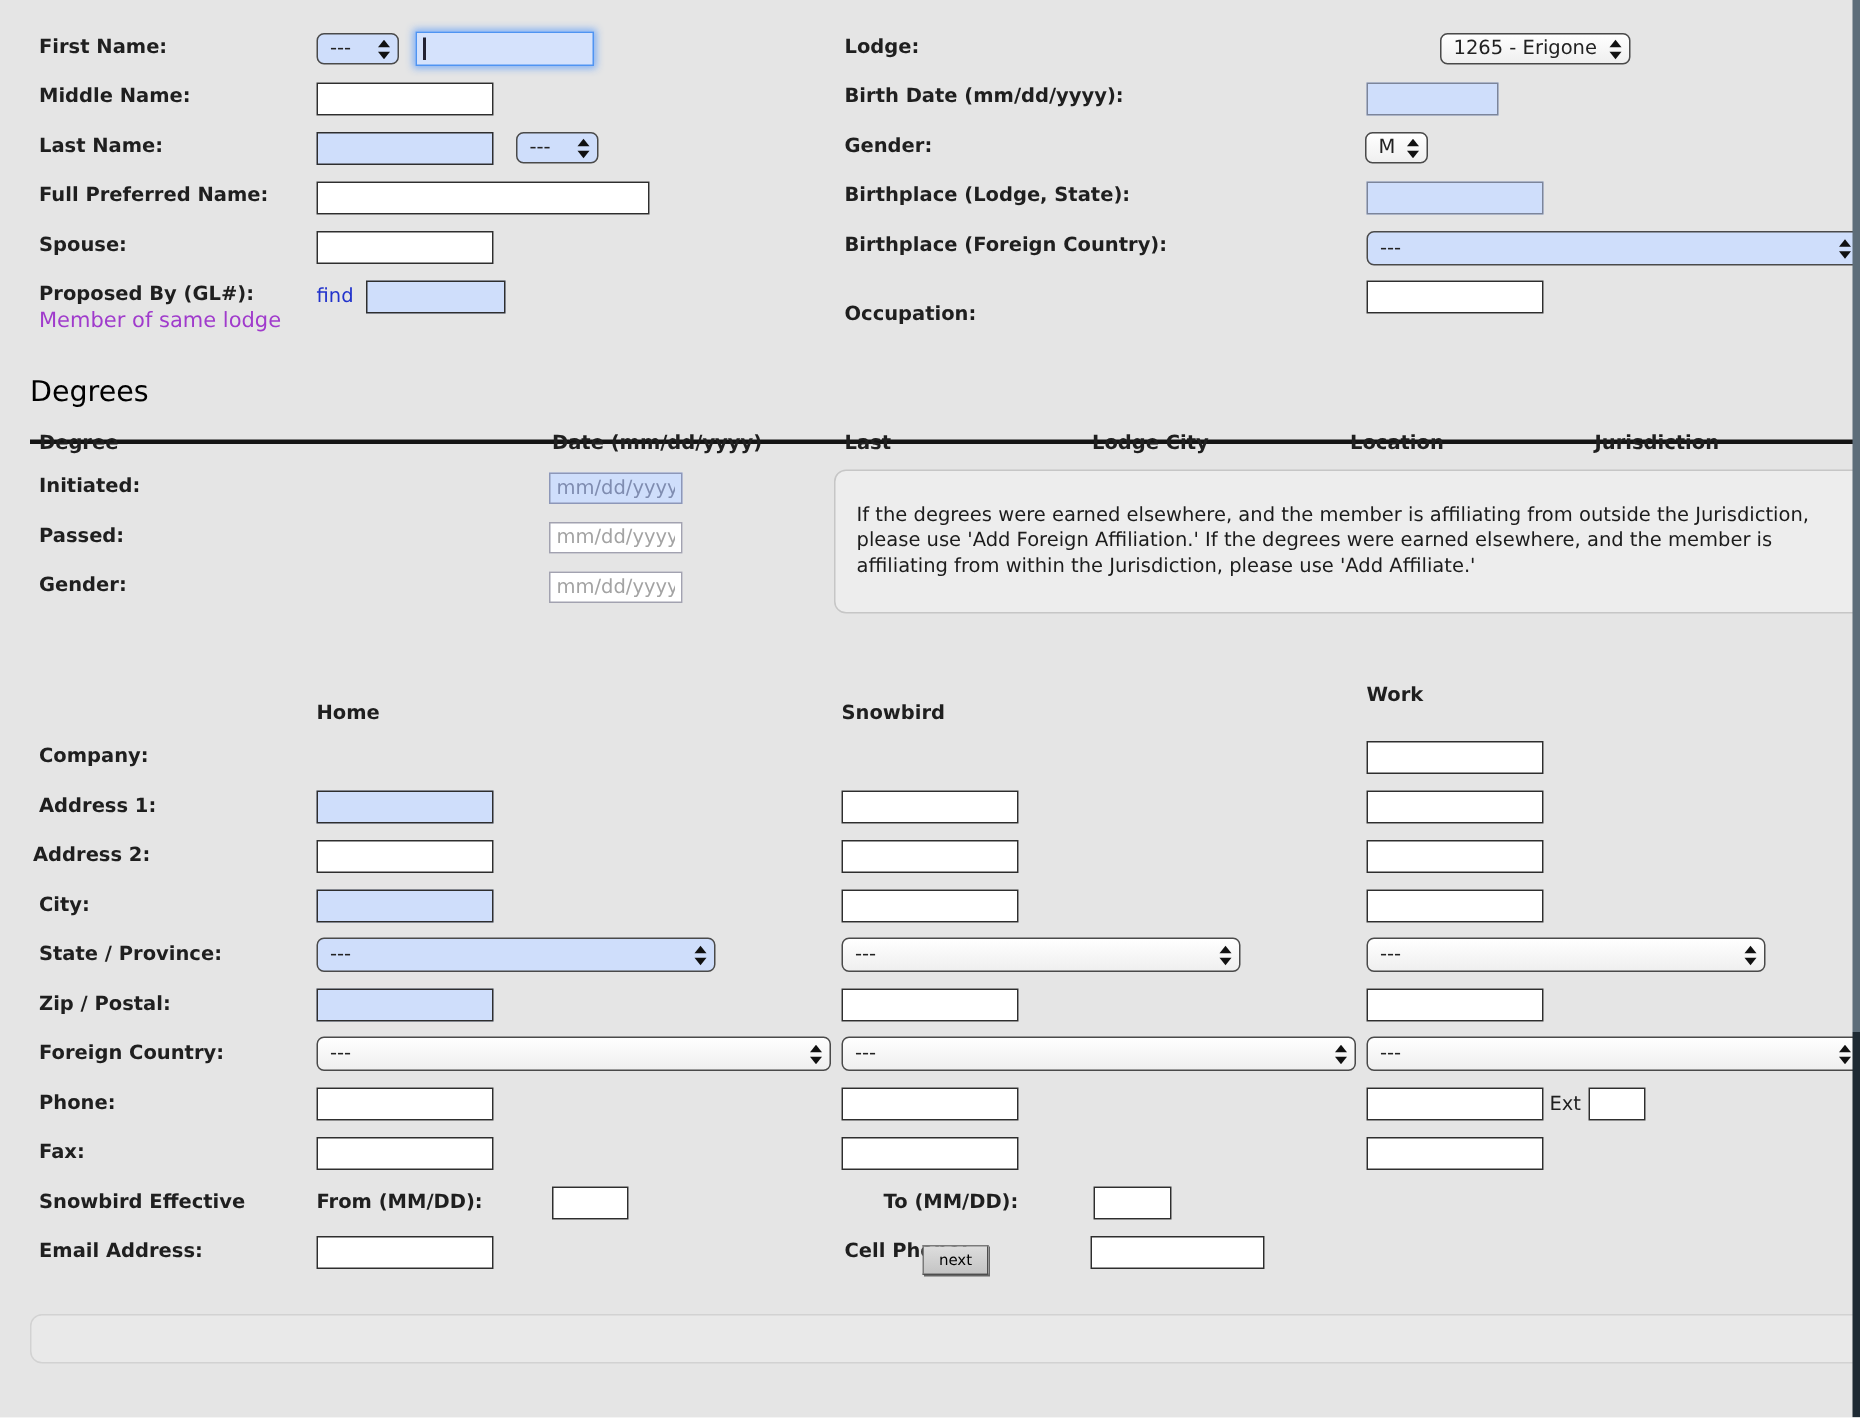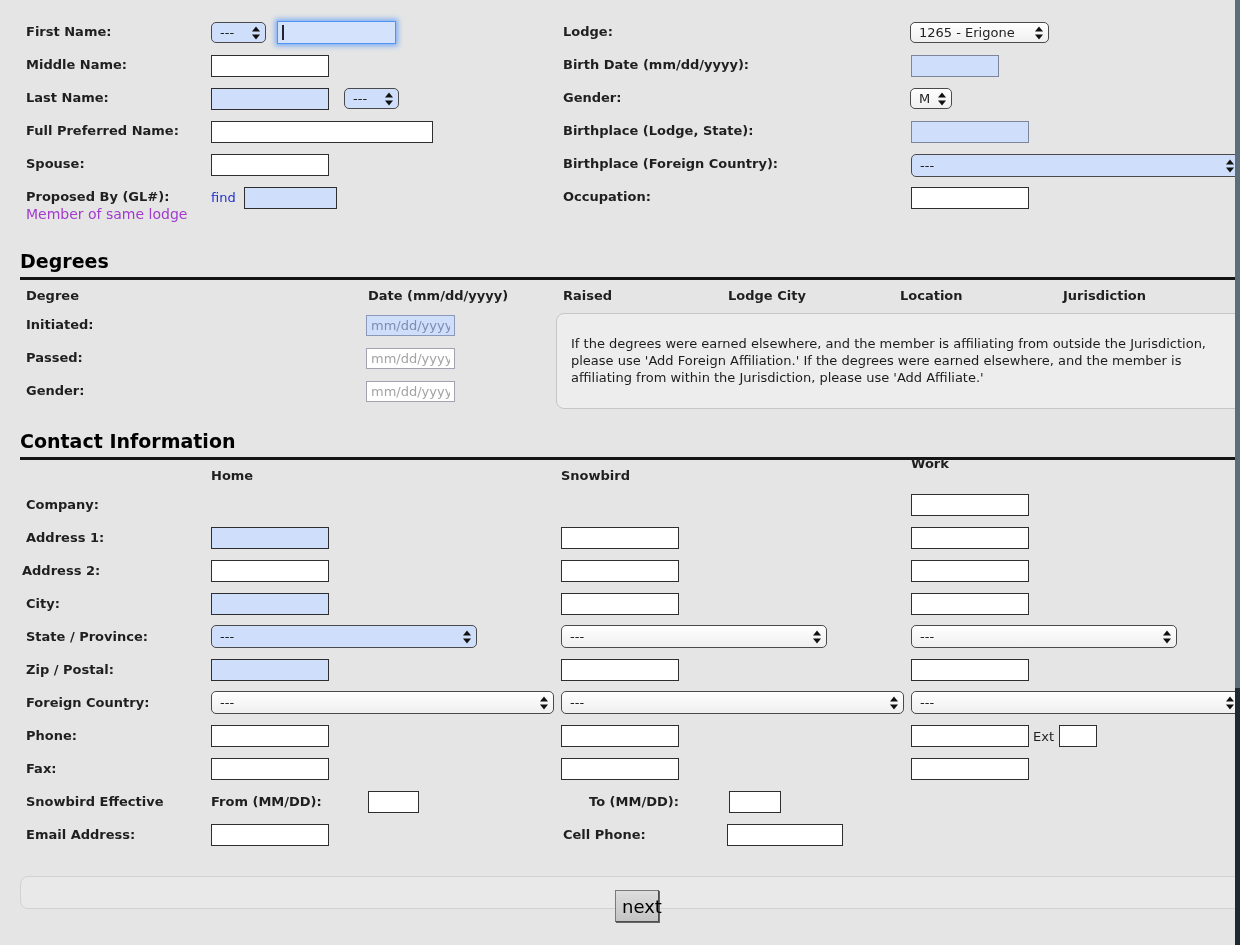--- a/index.html
+++ b/index.html
@@ -18,33 +18,33 @@
   .datefield.blue::placeholder{color:#7f8cb0;opacity:1;}
   .sel{position:absolute;box-sizing:border-box;height:22px;border:1px solid #4a4a4a;border-radius:5px;
        background:linear-gradient(#ffffff,#efefef);display:flex;align-items:center;
        padding:0 18px 0 8px;cursor:default;white-space:nowrap;overflow:hidden;}
   .sel.blue{background:#cfdefb;}
   .sel .arrows{position:absolute;right:5px;top:50%;transform:translateY(-50%);width:9px;height:13px;}
   .sel .arrows::before,.sel .arrows::after{content:"";position:absolute;left:50%;transform:translateX(-50%);
        border-left:4px solid transparent;border-right:4px solid transparent;}
   .sel .arrows::before{top:0;border-bottom:5px solid #111;}
   .sel .arrows::after{bottom:0;border-top:5px solid #111;}
-  .section-h{position:absolute;left:20px;width:1220px;font-size:19px;line-height:21px;font-weight:bold;color:#000;
-       border-bottom:3px solid #141414;padding-bottom:5px;}
+  .section-h{position:absolute;left:20px;width:1220px;font-size:19px;line-height:21px;font-weight:normal;color:#000;
+       border-bottom:3px solid #141414;padding-bottom:21px;}
   .link{position:absolute;color:#2233cc;font-size:13px;cursor:pointer;text-decoration:none;}
   .note-link{position:absolute;color:#a03bcc;font-size:14px;cursor:pointer;white-space:nowrap;}
   .note-box{position:absolute;left:556px;top:313px;width:694px;height:96px;background:#ededed;
        border:1px solid #c6c6c6;border-radius:8px;box-sizing:border-box;padding:21px 14px 0 14px;
        font-size:13px;line-height:17px;color:#1c1c1c;}
   .footer-bar{position:absolute;left:20px;top:876px;width:1230px;height:33px;background:#e9e9e9;
        border:1px solid #d2d2d2;border-radius:8px;box-sizing:border-box;}
-  .next-btn{position:absolute;left:615px;top:890px;width:44px;height:32px;
+  .next-btn{position:absolute;left:615px;top:830px;width:44px;height:20px;
        background:linear-gradient(#dddddd,#c4c4c4);border:1px solid #7a7a7a;
        border-right-color:#4e4e4e;border-bottom-color:#4e4e4e;box-shadow:1px 1px 0 #666;
-       font-family:inherit;font-size:18px;color:#000;cursor:pointer;}
+       font-family:inherit;font-size:10px;color:#000;cursor:pointer;}
   .caret{position:absolute;left:282px;top:25px;width:1.5px;height:15px;background:#223;}
   .edge-top{position:absolute;left:1235px;top:0;width:5px;height:688px;background:#5d6d79;}
   .edge-bottom{position:absolute;left:1235px;top:688px;width:5px;height:257px;background:#1e2a33;}
 </style>
 </head>
 <body>
 
 <div class="page">
 
   <div class="lbl" style="left:26px;top:24px">First Name:</div>
@@ -70,21 +70,21 @@
 
   <div class="lbl" style="left:26px;top:156px">Spouse:</div>
   <input class="txt" style="left: 211px; top: 154px; width: 118px;">
 
   <div class="lbl" style="left:26px;top:189px">Proposed By (GL#):</div>
   <a class="link" style="left:211px;top:190px">find</a>
   <input class="txt blue" style="left: 244px; top: 187px; width: 93px;">
   <div class="note-link" style="left:26px;top:206px">Member of same lodge</div>
 
   <div class="lbl" style="left:563px;top:24px">Lodge:</div>
-  <div class="sel" style="left:910px;top:22px;width:139px;height:21px">
+  <div class="sel" style="left:960px;top:22px;width:127px;height:21px">
     <span>1265 - Erigone</span>
     <span class="arrows"></span>
   </div>
 
   <div class="lbl" style="left:563px;top:57px">Birth Date (mm/dd/yyyy):</div>
   <input class="txt blue softborder" style="left: 911px; top: 55px; width: 88px;">
 
   <div class="lbl" style="left:563px;top:90px">Gender:</div>
   <div class="sel" style="left:910px;top:88px;width:42px;height:21px">
     <span>M</span>
@@ -93,44 +93,43 @@
 
   <div class="lbl" style="left:563px;top:123px">Birthplace (Lodge, State):</div>
   <input class="txt blue softborder" style="left: 911px; top: 121px; width: 118px;">
 
   <div class="lbl" style="left:563px;top:156px">Birthplace (Foreign Country):</div>
   <div class="sel blue" style="left:911px;top:154px;width:329px;height:23px">
     <span>---</span>
     <span class="arrows"></span>
   </div>
 
-  <div class="lbl" style="left:563px;top:189px">Occupation:</div>
+  <div class="lbl" style="left:563px;top:202px">Occupation:</div>
   <input class="txt" style="left: 911px; top: 187px; width: 118px;">
 
   <div class="section-h" style="top:251px">Degrees</div>
 
   <div class="lbl" style="left:26px;top:288px">Degree</div>
   <div class="lbl" style="left:368px;top:288px">Date (mm/dd/yyyy)</div>
-  <div class="lbl" style="left:563px;top:288px">Raised</div>
+  <div class="lbl" style="left:563px;top:288px">Last</div>
   <div class="lbl" style="left:728px;top:288px">Lodge City</div>
   <div class="lbl" style="left:900px;top:288px">Location</div>
   <div class="lbl" style="left:1063px;top:288px">Jurisdiction</div>
 
   <div class="lbl" style="left:26px;top:317px">Initiated:</div>
   <input class="txt datefield blue" style="left: 366px; top: 315px; width: 89px;" placeholder="mm/dd/yyyy">
 
   <div class="lbl" style="left:26px;top:350px">Passed:</div>
   <input class="txt datefield" style="left: 366px; top: 348px; width: 89px;" placeholder="mm/dd/yyyy">
 
   <div class="lbl" style="left:26px;top:383px">Gender:</div>
   <input class="txt datefield" style="left: 366px; top: 381px; width: 89px;" placeholder="mm/dd/yyyy">
 
   <div class="note-box">If the degrees were earned elsewhere, and the member is affiliating from outside the Jurisdiction, please use 'Add Foreign Affiliation.' If the degrees were earned elsewhere, and the member is affiliating from within the Jurisdiction, please use 'Add Affiliate.'</div>
 
-  <div class="section-h" style="top:431px">Contact Information</div>
 
   <div class="lbl" style="left:211px;top:468px">Home</div>
   <div class="lbl" style="left:561px;top:468px">Snowbird</div>
   <div class="lbl" style="left:911px;top:456px">Work</div>
 
   <div class="lbl" style="left:26px;top:497px">Company:</div>
   <input class="txt" style="left: 911px; top: 494px; width: 118px;">
 
   <div class="lbl" style="left:26px;top:530px">Address 1:</div>
   <input class="txt blue" style="left: 211px; top: 527px; width: 118px;">

